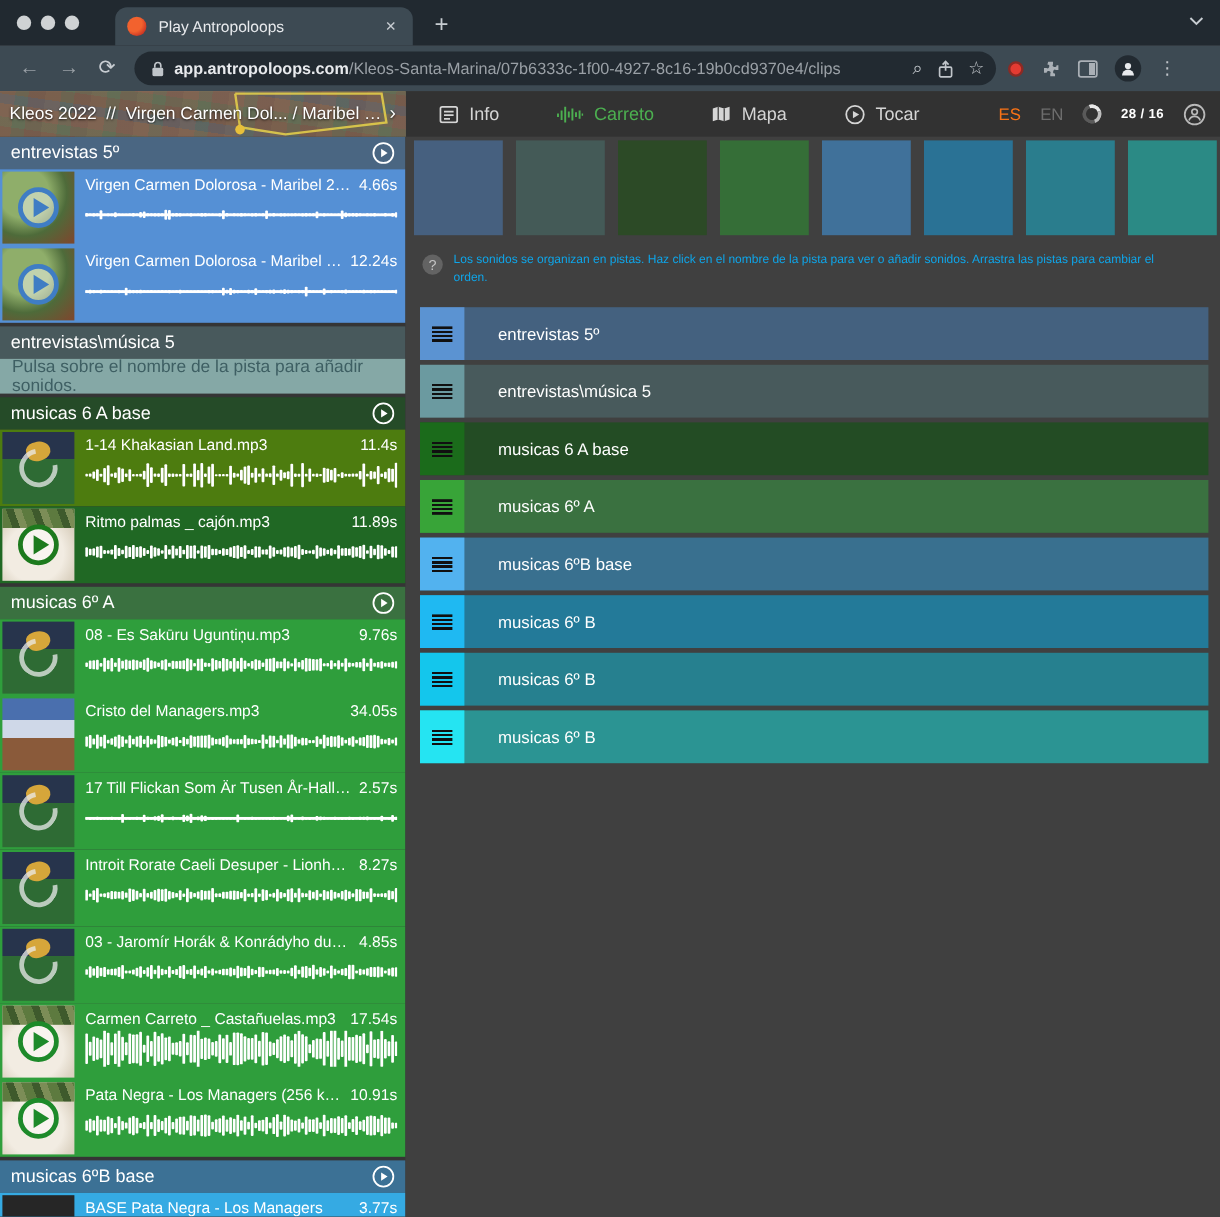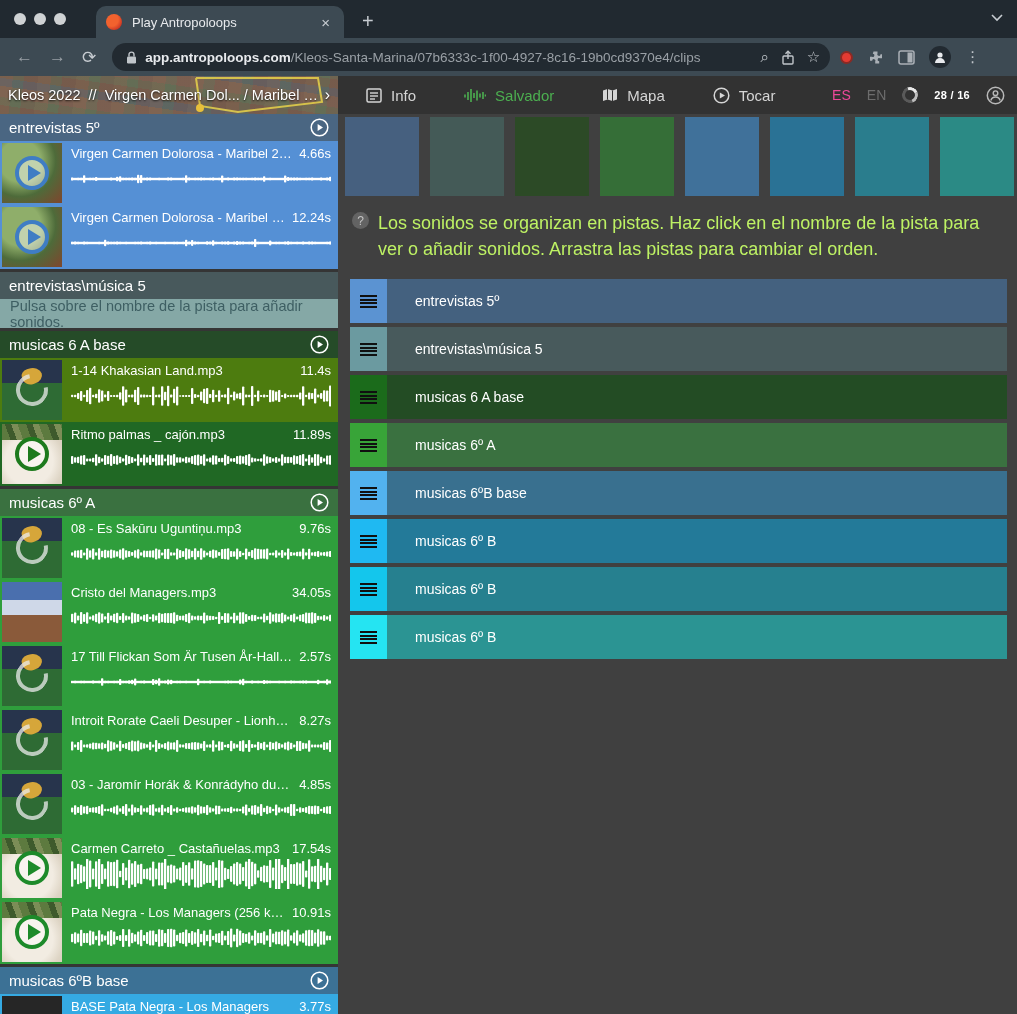--- a/index.html
+++ b/index.html
@@ -49,21 +49,21 @@
   .hero svg.path-overlay { position:absolute; inset:0; }
   .breadcrumb { position:absolute; inset:0; display:flex; align-items:center; padding:0 8px;
     color:#fff; font-size:14.5px; text-shadow:0 1px 2px rgba(0,0,0,.8); white-space:nowrap; }
   .breadcrumb .sep { margin:0 8px; }
   .breadcrumb .crumb-clip { overflow:hidden; text-overflow:ellipsis; max-width:230px; }
   .breadcrumb .chev { margin-left:6px; font-size:16px; }
   .navtabs { display:flex; align-items:center; gap:48px; margin-left:28px; color:#d5d5d5; font-size:15px; }
   .navtab { display:flex; align-items:center; gap:9px; }
   .navtab.active { color:#4caf50; }
   .hdr-right { margin-left:auto; display:flex; align-items:center; gap:16px; padding-right:12px; }
-  .lang-es { color:#ec4899; font-size:14px; }
+  .lang-es { color:#f97316; font-size:14px; }
   .lang-en { color:#6d6d6d; font-size:14px; }
   .spinner { width:16px; height:16px; border-radius:50%; border:3px solid #5a5a5a;
     border-top-color:#e8e8e8; border-right-color:#bdbdbd; transform:rotate(25deg); }
   .counter { color:#fff; font-size:11px; font-weight:bold; letter-spacing:.3px; }
 
   
   .sidebar { position:absolute; left:0; top:114px; width:338px; height:900px; background:#353535;
     overflow:hidden; }
   .section { margin-bottom:3px; }
   .sec-head { height:27px; display:flex; align-items:center; justify-content:space-between;
@@ -95,21 +95,21 @@
   .th-dark:before { content:""; position:absolute; left:14px; top:44px; width:32px; height:18px;
     border-radius:50%; background:#3a9bd6; }
 
   
   .main { position:absolute; left:338px; top:114px; width:679px; height:900px; background:#404040; }
   .squares { display:flex; gap:11px; padding:3px 0 0 7px; }
   .square { width:74px; height:79px; }
   .help { display:flex; margin:14px 0 0 14px; width:640px; }
   .help-ic { flex:none; width:17px; height:17px; border-radius:50%; background:#636363; color:#c5c5c5;
     font-size:12px; display:flex; align-items:center; justify-content:center; margin-right:9px; margin-top:2px; }
-  .help-text { color:#bef264; font-size:18px; line-height:1.45; }
+  .help-text { color:#0ea5e9; font-size:10px; line-height:1.45; }
   .tracks { margin:17px 0 0 12px; width:657px; }
   .track { height:44px; display:flex; align-items:center; margin-bottom:4px; }
   .handle { width:37px; height:44px; flex:none; display:flex; align-items:center; justify-content:center; }
   .hamburger { width:17px; height:13px;
     background:repeating-linear-gradient(180deg,#101010 0 2px,transparent 2px 3.6px); }
   .track-label { color:#fff; font-size:14px; margin-left:28px; white-space:nowrap; }
 
   .icon-svg { display:block; }
 </style>
 </head>
@@ -201,21 +201,21 @@
             <line x1="1" y1="6.5" x2="1" y2="9.5"></line>
               <line x1="4" y1="4" x2="4" y2="12"></line>
             <line x1="7" y1="1" x2="7" y2="14"></line>
               <line x1="10" y1="5" x2="10" y2="10"></line>
             <line x1="13" y1="2.5" x2="13" y2="12.5"></line>
               <line x1="16" y1="5.5" x2="16" y2="9.5"></line>
             <line x1="19" y1="4" x2="19" y2="11"></line>
               <line x1="21.5" y1="6.5" x2="21.5" y2="8.5"></line>
           </g>
         </svg>
-        <span>Salvador</span>
+        <span>Carreto</span>
       </div>
       <div class="navtab">
         <svg width="16" height="14" viewBox="0 0 16 14">
           <path d="M1 2.5 L5.5 1 L10.5 2.5 L15 1 V11.5 L10.5 13 L5.5 11.5 L1 13 Z" fill="#d5d5d5"></path>
           <line x1="5.5" y1="1" x2="5.5" y2="11.5" stroke="#323232" stroke-width="1"></line>
           <line x1="10.5" y1="2.5" x2="10.5" y2="13" stroke="#323232" stroke-width="1"></line>
         </svg>
         <span>Mapa</span>
       </div>
       <div class="navtab">

